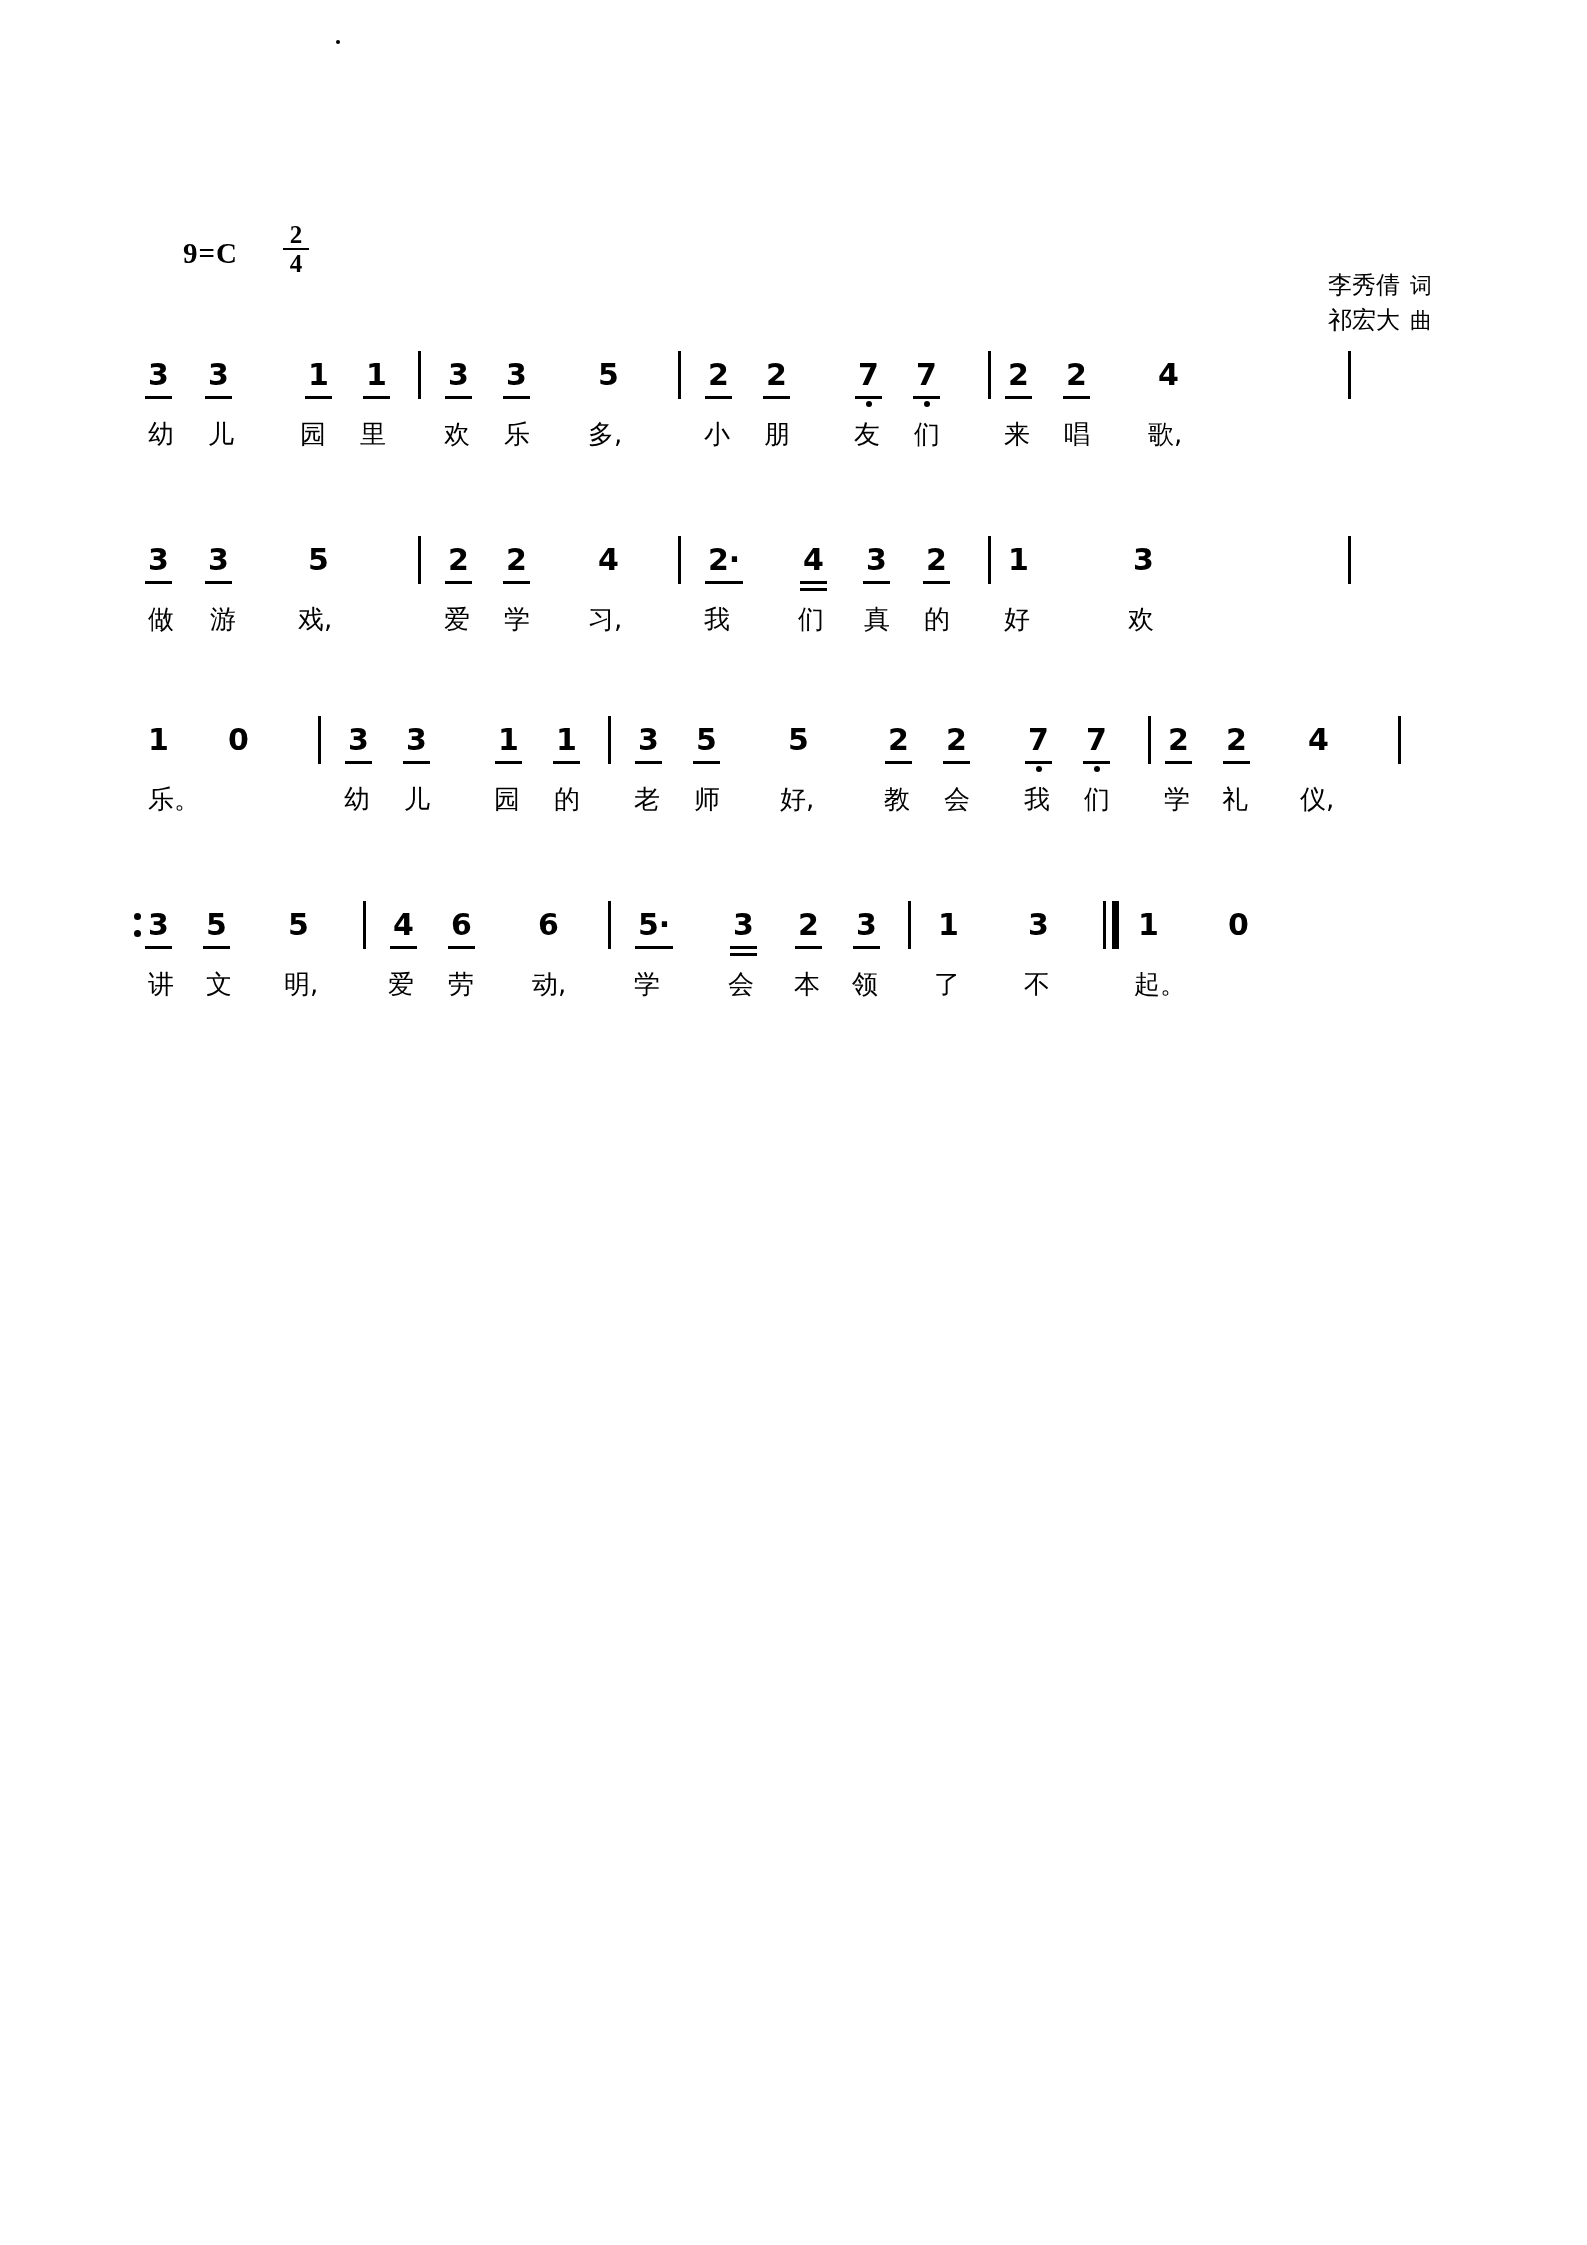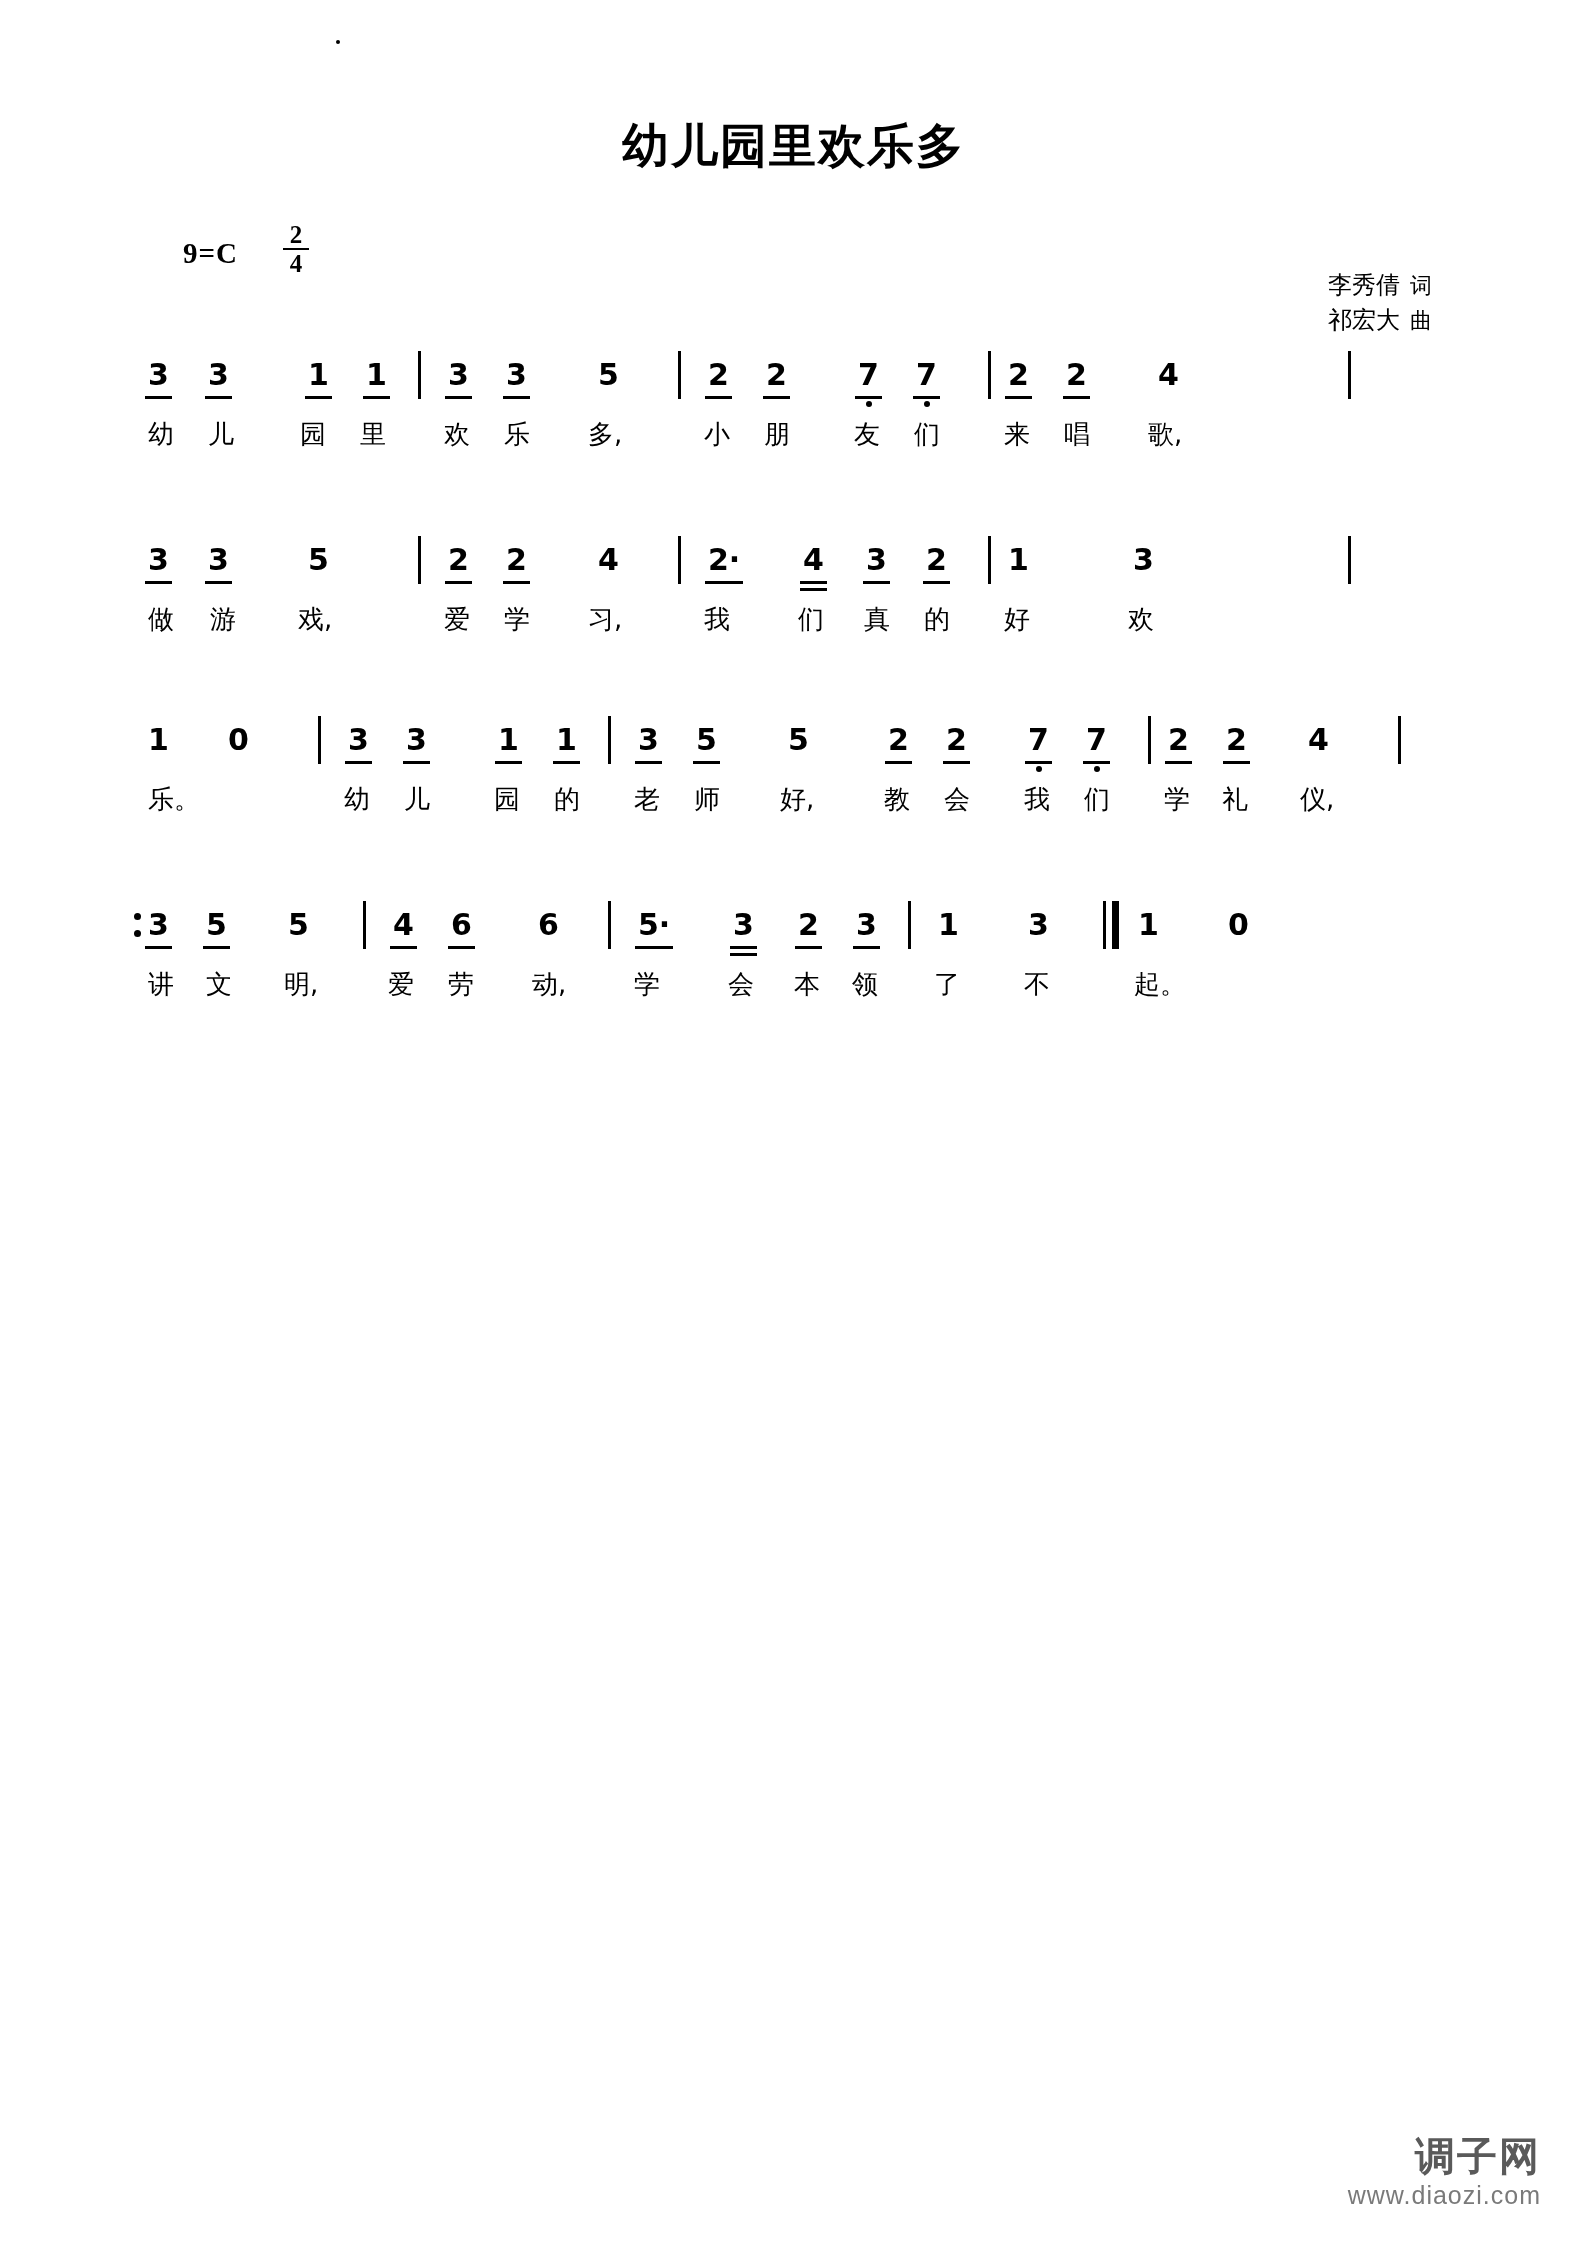--- a/index.html
+++ b/index.html
@@ -228,21 +228,20 @@
     margin-top: 4px;
   }
 </style>
 </head>
 <body>
 
 <div class="page">
 
   <div class="dot-artifact"></div>
 
-  <div class="title">幼儿园里欢乐多</div>
 
   <div class="keysig">9=C</div>
 
   <div class="meter">
     <span class="num">2</span>
     <span class="den">4</span>
   </div>
 
   <div class="credits">
     <div>
@@ -408,18 +407,14 @@
         <span class="lyric" style="left: 486px;">学</span>
         <span class="lyric" style="left: 580px;">会</span>
         <span class="lyric" style="left: 646px;">本</span>
         <span class="lyric" style="left: 704px;">领</span>
         <span class="lyric" style="left: 786px;">了</span>
         <span class="lyric" style="left: 876px;">不</span>
         <span class="lyric" style="left: 986px;">起。</span>
       </div>
   </div>
 
-  <div class="watermark">
-    <div class="wm-cn">调子网</div>
-    <div class="wm-url">www.diaozi.com</div>
-  </div>
 
 </div>
 
 </body></html>

